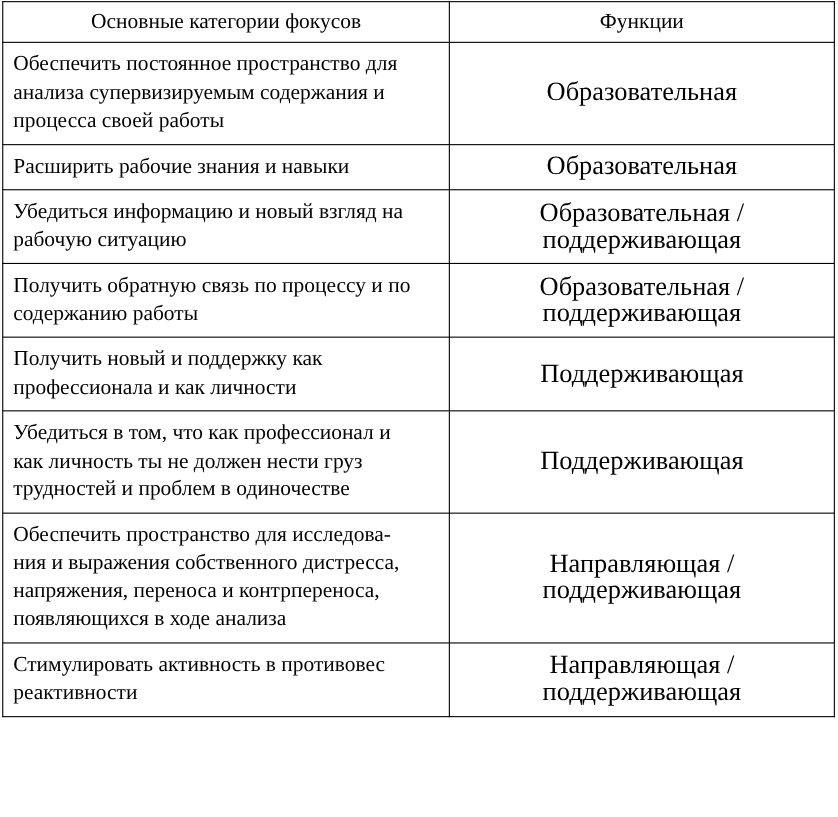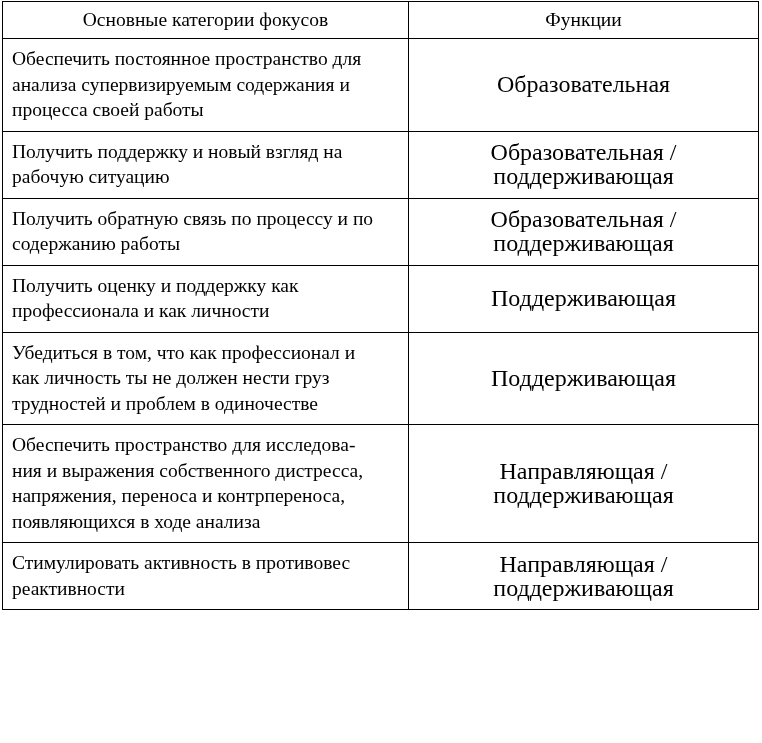--- a/index.html
+++ b/index.html
@@ -86,39 +86,47 @@
             <span class="cat-text">Обеспечить постоянное пространство для
 анализа супервизируемым содержания и
 процесса своей работы</span>
           </td>
         <td class="function-cell">
             <span class="fn-text">Образовательная</span>
           </td>
       </tr>
       <tr>
         <td class="category-cell">
-            <span class="cat-text">Получить поддержку и новый взгляд на
+            <span class="cat-text">Расширить рабочие знания и навыки</span>
+          </td>
+        <td class="function-cell">
+            <span class="fn-text">Образовательная</span>
+          </td>
+      </tr>
+      <tr>
+        <td class="category-cell">
+            <span class="cat-text">Убедиться информацию и новый взгляд на
 рабочую ситуацию</span>
           </td>
         <td class="function-cell">
             <span class="fn-text">Образовательная / поддерживающая</span>
           </td>
       </tr>
       <tr>
         <td class="category-cell">
             <span class="cat-text">Получить обратную связь по процессу и по
 содержанию работы</span>
           </td>
         <td class="function-cell">
             <span class="fn-text">Образовательная / поддерживающая</span>
           </td>
       </tr>
       <tr>
         <td class="category-cell">
-            <span class="cat-text">Получить оценку и поддержку как
+            <span class="cat-text">Получить новый и поддержку как
 профессионала и как личности</span>
           </td>
         <td class="function-cell">
             <span class="fn-text">Поддерживающая</span>
           </td>
       </tr>
       <tr>
         <td class="category-cell">
             <span class="cat-text">Убедиться в том, что как профессионал и
 как личность ты не должен нести груз

